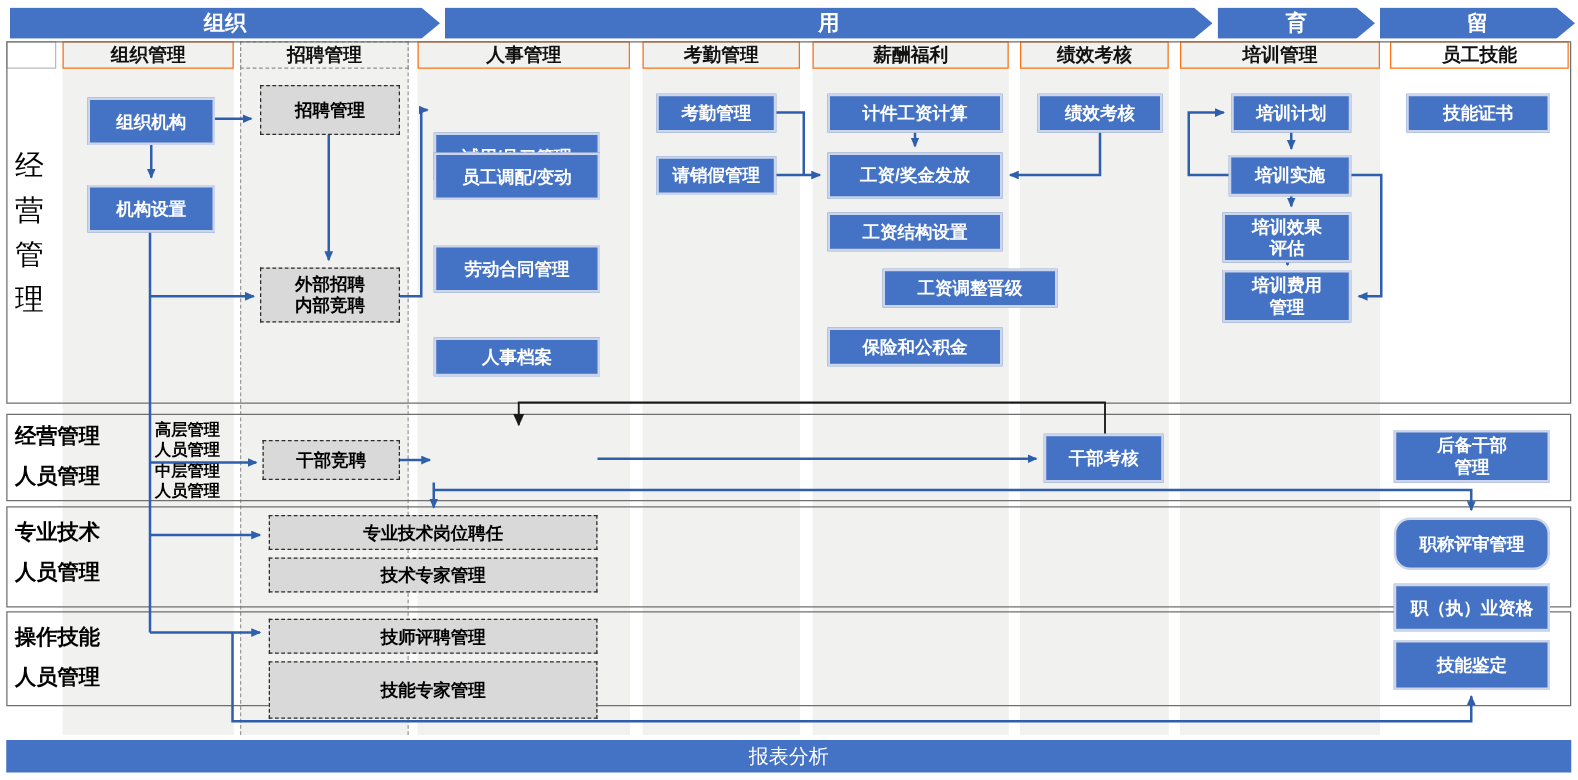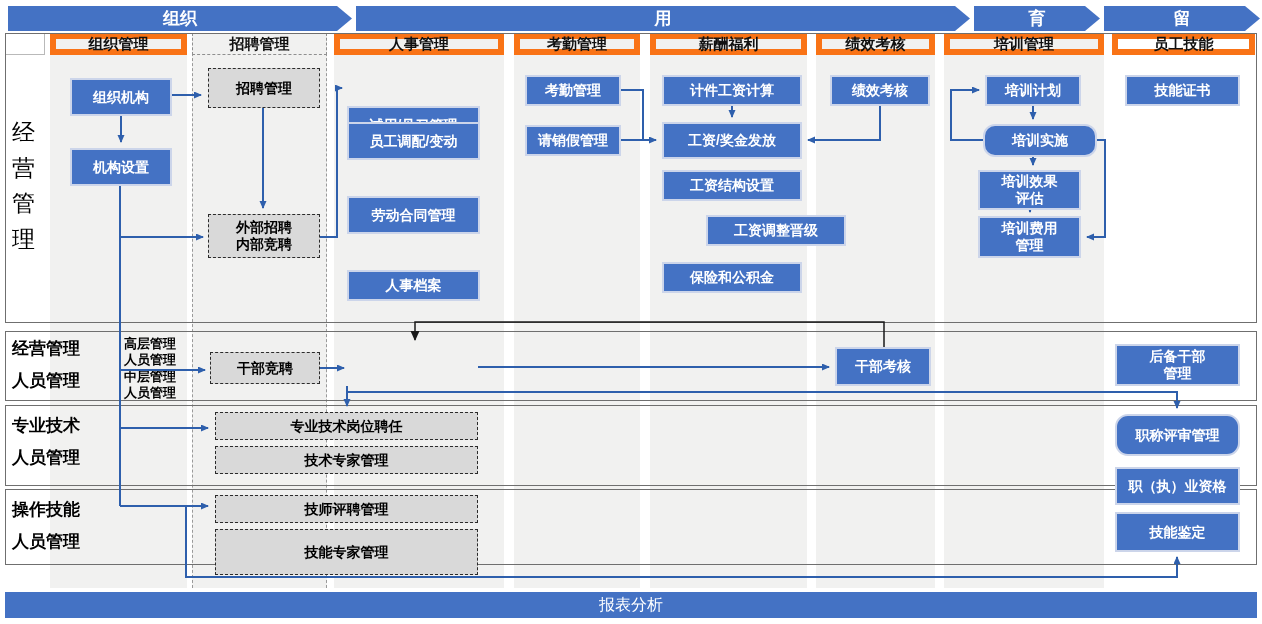--- a/index.html
+++ b/index.html
@@ -4,21 +4,21 @@
 <style>
   html,body{margin:0;padding:0;background:#ffffff;}
   #stage{position:relative;width:1262px;height:624px;background:#ffffff;overflow:hidden;
          font-family:"Liberation Sans","DejaVu Sans",sans-serif;}
   .abs{position:absolute;box-sizing:border-box;}
   
   .strip{background:#f1f1f0;top:33px;height:555px;}
   .strip.white{background:#ffffff;}
   .strip.dashedcol{border-left:1px dashed #9a9a9a;border-right:1px dashed #9a9a9a;}
   
-  .colhead{top:33px;height:22px;background:#f1f1f0;border:6px solid #f97316;
+  .colhead{top:33px;height:22px;background:#f1f1f0;border:1px solid #f97316;
            display:flex;align-items:center;justify-content:center;
            font-size:15px;font-weight:bold;color:#111;}
   .colhead.dashed{border:1px dashed #8f8f8f;}
   .colhead.white{background:#ffffff;}
   
   .rowband{border:1px solid #6f6f6f;background:transparent;left:5px;width:1252px;}
   
   .chev{top:6px;height:25px;background:#4472C4;color:#fff;font-weight:bold;font-size:17px;
         display:flex;align-items:center;justify-content:center;
         clip-path:polygon(0 0,calc(100% - 15px) 0,100% 50%,calc(100% - 15px) 100%,0 100%);}
@@ -133,21 +133,21 @@
   <div class="abs node blue" style="left:347px;top:270px;width:133px;height:31px;">人事档案</div>
   <div class="abs node blue" style="left:525px;top:75px;width:96px;height:31px;">考勤管理</div>
   <div class="abs node blue" style="left:525px;top:125px;width:96px;height:31px;">请销假管理</div>
   <div class="abs node blue" style="left:662px;top:75px;width:140px;height:31px;">计件工资计算</div>
   <div class="abs node blue" style="left:662px;top:122px;width:140px;height:37px;">工资/奖金发放</div>
   <div class="abs node blue" style="left:662px;top:170px;width:140px;height:31px;">工资结构设置</div>
   <div class="abs node blue" style="left:662px;top:215px;width:140px;height:31px;margin-left:44px;">工资调整晋级</div>
   <div class="abs node blue" style="left:662px;top:262px;width:140px;height:31px;">保险和公积金</div>
   <div class="abs node blue" style="left:830px;top:75px;width:100px;height:31px;">绩效考核</div>
   <div class="abs node blue" style="left:985px;top:75px;width:96px;height:31px;">培训计划</div>
-  <div class="abs node blue" style="left:983px;top:124px;width:114px;height:33px;border-radius:12px;">培训实施</div>
+  <div class="abs node blue" style="left:983px;top:124px;width:98px;height:33px;">培训实施</div>
   <div class="abs node blue" style="left:978px;top:170px;width:103px;height:40px;text-align:center;">培训效果
 评估</div>
   <div class="abs node blue" style="left:978px;top:216px;width:103px;height:42px;">培训费用
 管理</div>
   <div class="abs node blue" style="left:1125px;top:75px;width:115px;height:31px;">技能证书</div>
 
   <div class="abs node dash" style="left:210px;top:352px;width:110px;height:32px;">干部竞聘</div>
   <div class="abs node blue" style="left:835px;top:347px;width:96px;height:39px;">干部考核</div>
   <div class="abs node blue" style="left:1115px;top:344px;width:125px;height:42px;">后备干部
 管理</div>

